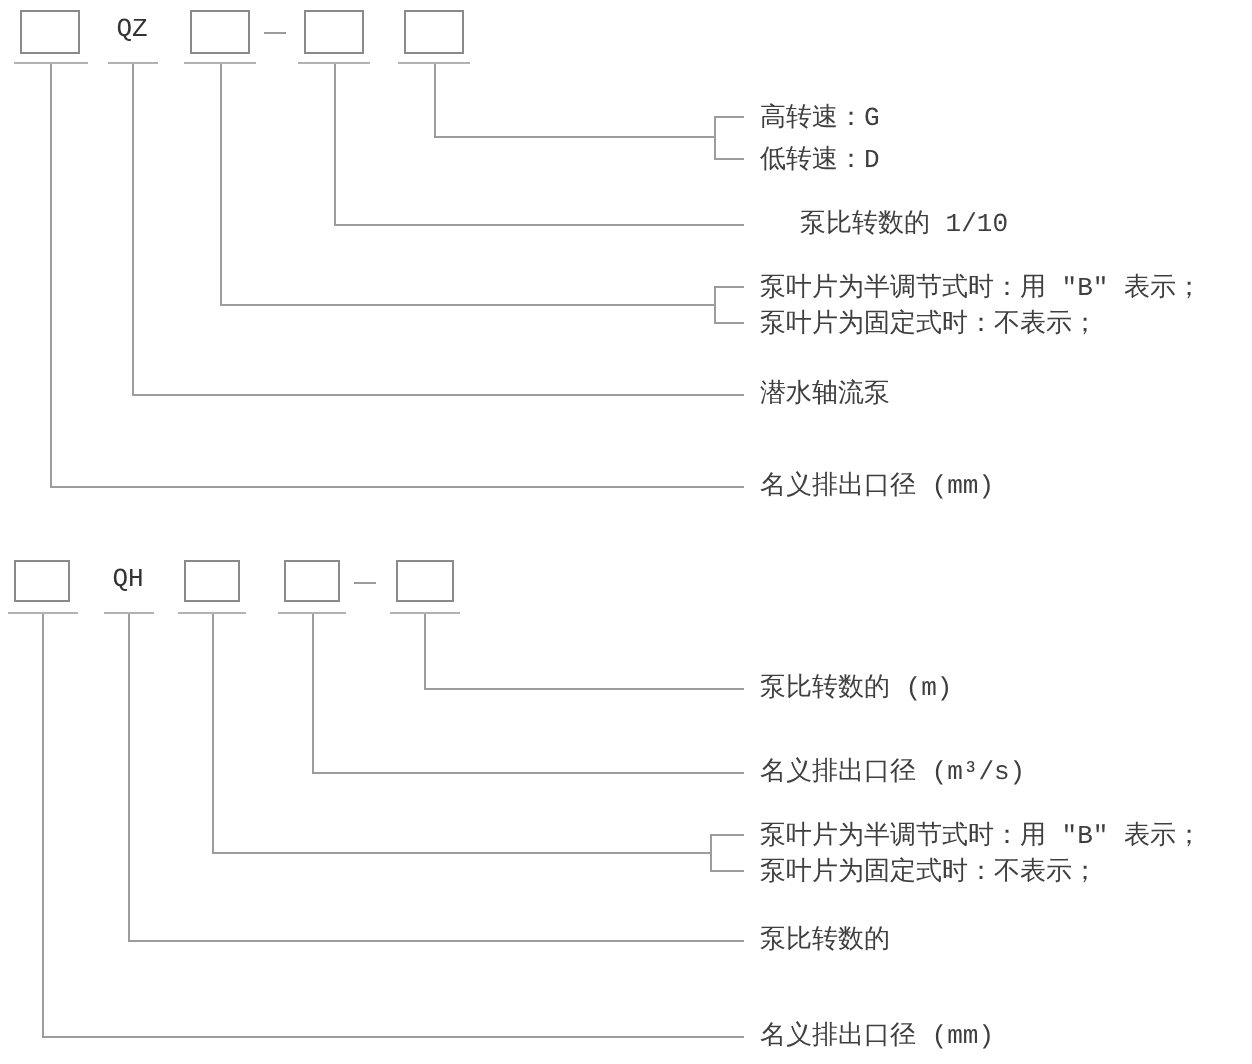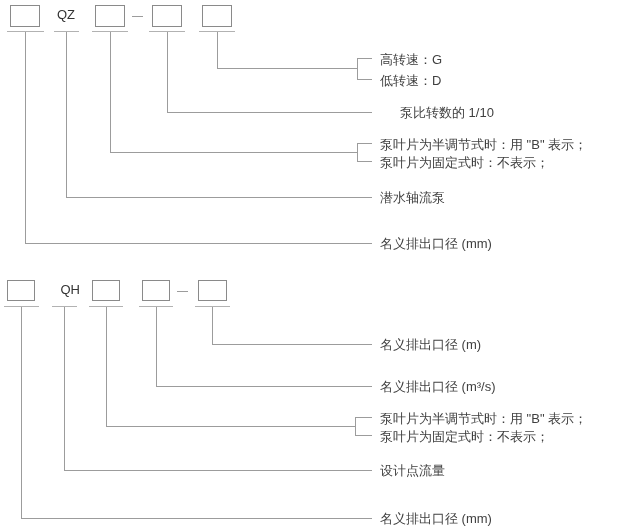--- a/index.html
+++ b/index.html
@@ -1,20 +1,20 @@
 <!DOCTYPE html>
 <html><head>
 <meta charset="utf-8">
 <style>
   html,body{margin:0;padding:0;background:#ffffff;}
   .wrap{
     position:relative;
     width:626px;height:532px;
     background:#ffffff;
-    font-family:Liberation Sans, sans-serif;
+    font-family:Liberation Mono, monospace;
     overflow:hidden;
   }
   .bx{position:absolute;border:1px solid #8a8a8a;background:#fff;box-sizing:border-box;}
   .code{position:absolute;font-size:13px;color:#333333;text-align:center;line-height:24px;}
   .ln{position:absolute;background:#9c9c9c;}
   .ul{position:absolute;background:#b2b2b2;height:1px;}
   .lb{position:absolute;font-size:13px;color:#3f3f3f;white-space:nowrap;transform:translateY(-50%);line-height:1;}
 </style>
 </head>
 <body>
@@ -61,21 +61,21 @@
     <span class="lb" style="left:400px;top:112px;">泵比转数的 1/10</span>
     <span class="lb" style="left:380px;top:144px;">泵叶片为半调节式时：用 "B" 表示；</span>
     <span class="lb" style="left:380px;top:162px;">泵叶片为固定式时：不表示；</span>
     <span class="lb" style="left:380px;top:197px;">潜水轴流泵</span>
     <span class="lb" style="left:380px;top:243px;">名义排出口径 (mm)</span>
   </div>
 
   <div>
 
     <span class="bx" style="left:7px;top:280px;width:28px;height:21px;"></span>
-    <span class="code" style="left:48px;top:278px;width:32px;text-align:right;">QH</span>
+    <span class="code" style="left:48px;top:278px;width:32px;">QH</span>
     <span class="bx" style="left:92px;top:280px;width:28px;height:21px;"></span>
     <span class="bx" style="left:142px;top:280px;width:28px;height:21px;"></span>
     <span class="ln" style="left:177px;top:291px;width:11px;height:1px;"></span>
     <span class="bx" style="left:198px;top:280px;width:29px;height:21px;"></span>
 
     <span class="ul" style="left:4px;top:306px;width:35px;"></span>
     <span class="ul" style="left:52px;top:306px;width:25px;"></span>
     <span class="ul" style="left:89px;top:306px;width:34px;"></span>
     <span class="ul" style="left:139px;top:306px;width:34px;"></span>
     <span class="ul" style="left:195px;top:306px;width:35px;"></span>
@@ -89,21 +89,21 @@
     <span class="ln" style="left:212px;top:344px;width:160px;height:1px;"></span>
     <span class="ln" style="left:156px;top:386px;width:216px;height:1px;"></span>
     <span class="ln" style="left:106px;top:426px;width:249px;height:1px;"></span>
     <span class="ln" style="left:64px;top:470px;width:308px;height:1px;"></span>
     <span class="ln" style="left:21px;top:518px;width:351px;height:1px;"></span>
 
     <span class="ln" style="left:355px;top:417px;width:1px;height:19px;"></span>
     <span class="ln" style="left:355px;top:417px;width:17px;height:1px;"></span>
     <span class="ln" style="left:355px;top:435px;width:17px;height:1px;"></span>
 
-    <span class="lb" style="left:380px;top:344px;">名义排出口径 (m)</span>
+    <span class="lb" style="left:380px;top:344px;">泵比转数的 (m)</span>
     <span class="lb" style="left:380px;top:386px;">名义排出口径 (m³/s)</span>
     <span class="lb" style="left:380px;top:418px;">泵叶片为半调节式时：用 "B" 表示；</span>
     <span class="lb" style="left:380px;top:436px;">泵叶片为固定式时：不表示；</span>
-    <span class="lb" style="left:380px;top:470px;">设计点流量</span>
+    <span class="lb" style="left:380px;top:470px;">泵比转数的</span>
     <span class="lb" style="left:380px;top:518px;">名义排出口径 (mm)</span>
   </div>
 
 </div>
 
 </body></html>

